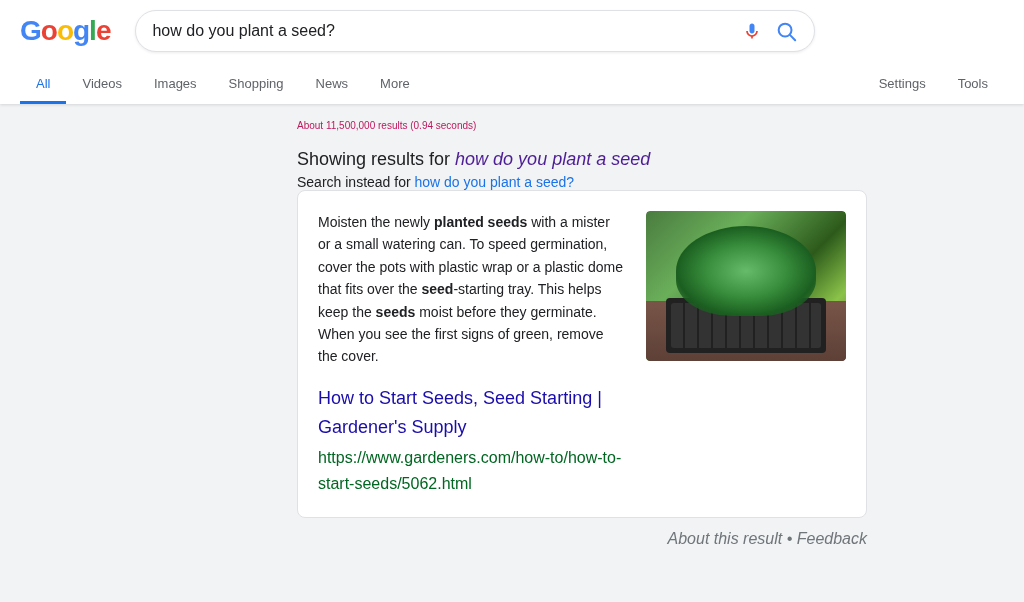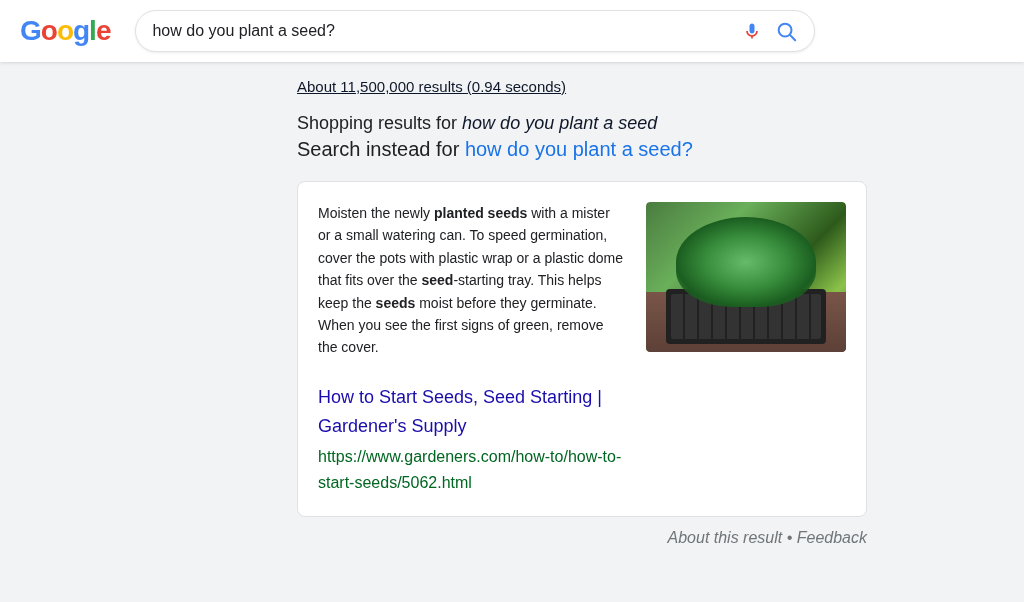--- a/index.html
+++ b/index.html
@@ -95,40 +95,38 @@
       margin-left: auto;
       display: flex;
       gap: 0;
     }
     .content {
       max-width: 750px;
       margin: 0 auto;
       padding: 16px 20px 16px 160px;
     }
     .results-count {
-      color: #0f172a;
-      font-size: 15px;
+      color: #be185d;
+      font-size: 10px;
       margin-bottom: 18px;
-      text-decoration: underline;
     }
     .showing-results {
       font-size: 18px;
       color: #202124;
       margin-bottom: 4px;
       font-weight: normal;
     }
     .showing-results .query-link {
-      color: #0f172a;
+      color: #4c1d95;
       font-style: italic;
       text-decoration: none;
     }
     .search-instead {
-      font-size: 20px;
-      color: #202124;
-      margin-bottom: 20px;
+      font-size: 14px;
+      color: #202124;
     }
     .search-instead a {
       color: #1a73e8;
       text-decoration: none;
     }
     .result-card {
       background: #fff;
       border: 1px solid #dfe1e5;
       border-radius: 8px;
       padding: 20px;
@@ -137,21 +135,21 @@
       align-items: flex-start;
       position: relative;
     }
     .result-text {
       flex: 1;
       font-size: 14px;
       line-height: 1.6;
       color: #202124;
     }
     .result-text p {
-      margin-bottom: 24px;
+      margin-bottom: 16px;
     }
     .result-link-title {
       font-size: 18px;
       color: #1a0dab;
       text-decoration: none;
       display: block;
       margin-bottom: 4px;
     }
     .result-url {
       color: #006621;
@@ -237,27 +235,39 @@
         </div>
         <div class="search-icon-btn">
           <svg width="22" height="22" viewBox="0 0 24 24" fill="none">
             <circle cx="11" cy="11" r="7" stroke="#4285f4" stroke-width="2.2" fill="none"></circle>
             <line x1="16.5" y1="16.5" x2="22" y2="22" stroke="#4285f4" stroke-width="2.2" stroke-linecap="round"></line>
           </svg>
         </div>
       </div>
     </div>
   </div>
+  <div class="nav-tabs">
+    <a class="nav-tab active">All</a>
+    <a class="nav-tab">Videos</a>
+    <a class="nav-tab">Images</a>
+    <a class="nav-tab">Shopping</a>
+    <a class="nav-tab">News</a>
+    <a class="nav-tab">More</a>
+    <div class="nav-right">
+      <a class="nav-tab">Settings</a>
+      <a class="nav-tab">Tools</a>
+    </div>
+  </div>
 </div>
 
 <div class="content">
   <div class="results-count">About 11,500,000 results (0.94 seconds)</div>
 
   <div class="showing-results">
-    <span>Shopping results for </span><a href="#" class="query-link">how do you plant a seed</a>
+    <span>Showing results for </span><a href="#" class="query-link">how do you plant a seed</a>
   </div>
   <div class="search-instead">
     <span>Search instead for </span><a href="#">how do you plant a seed?</a>
   </div>
 
   <div class="result-card">
     <div class="result-text">
       <p>
         Moisten the newly <strong>planted seeds</strong> with a mister or a small watering can. To speed germination, cover the pots with plastic wrap or a plastic dome that fits over the <strong>seed</strong>-starting tray. This helps keep the <strong>seeds</strong> moist before they germinate. When you see the first signs of green, remove the cover.
       </p>

